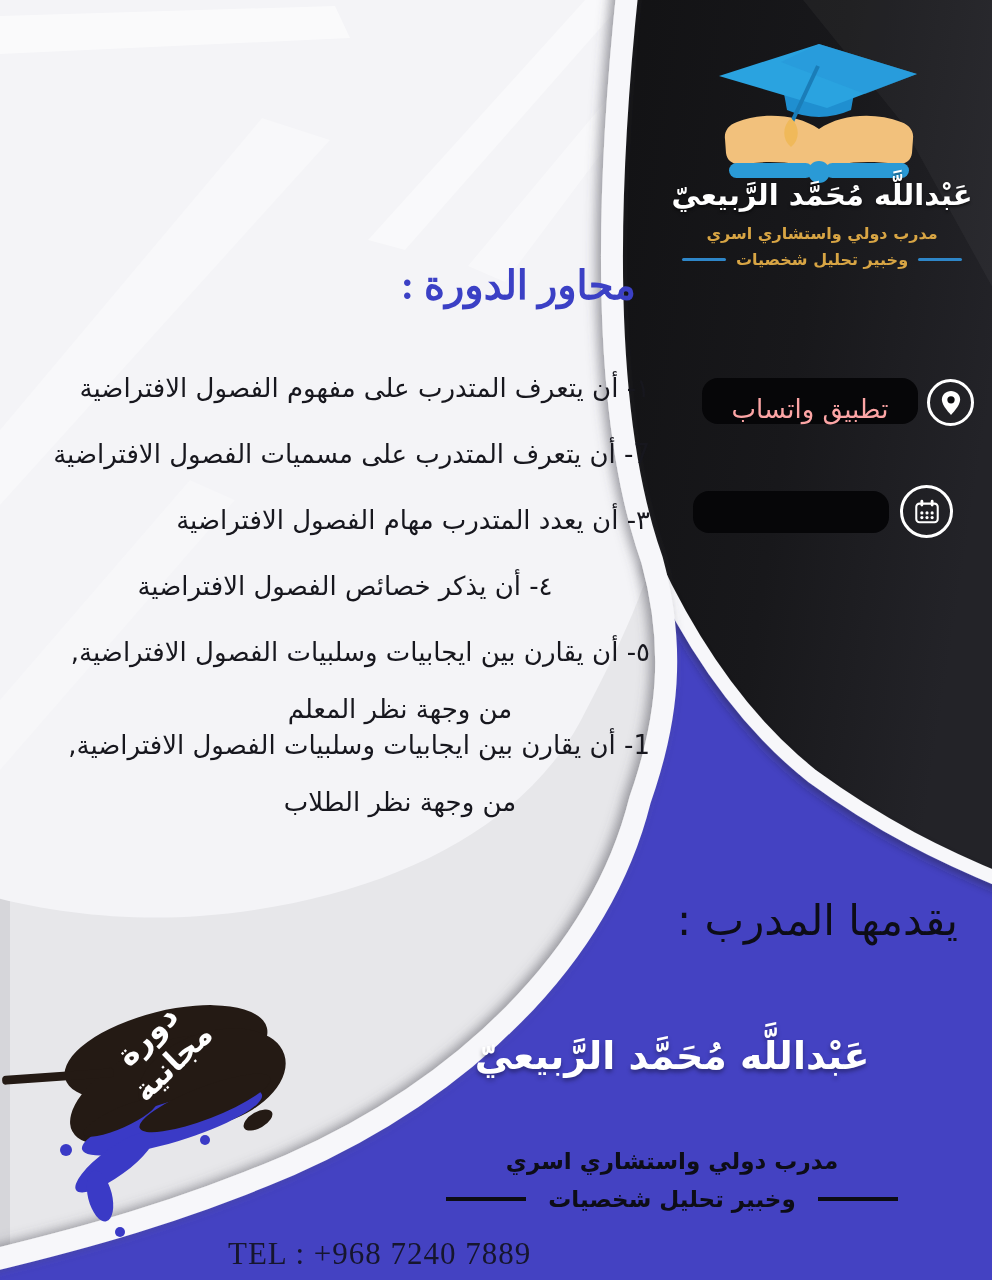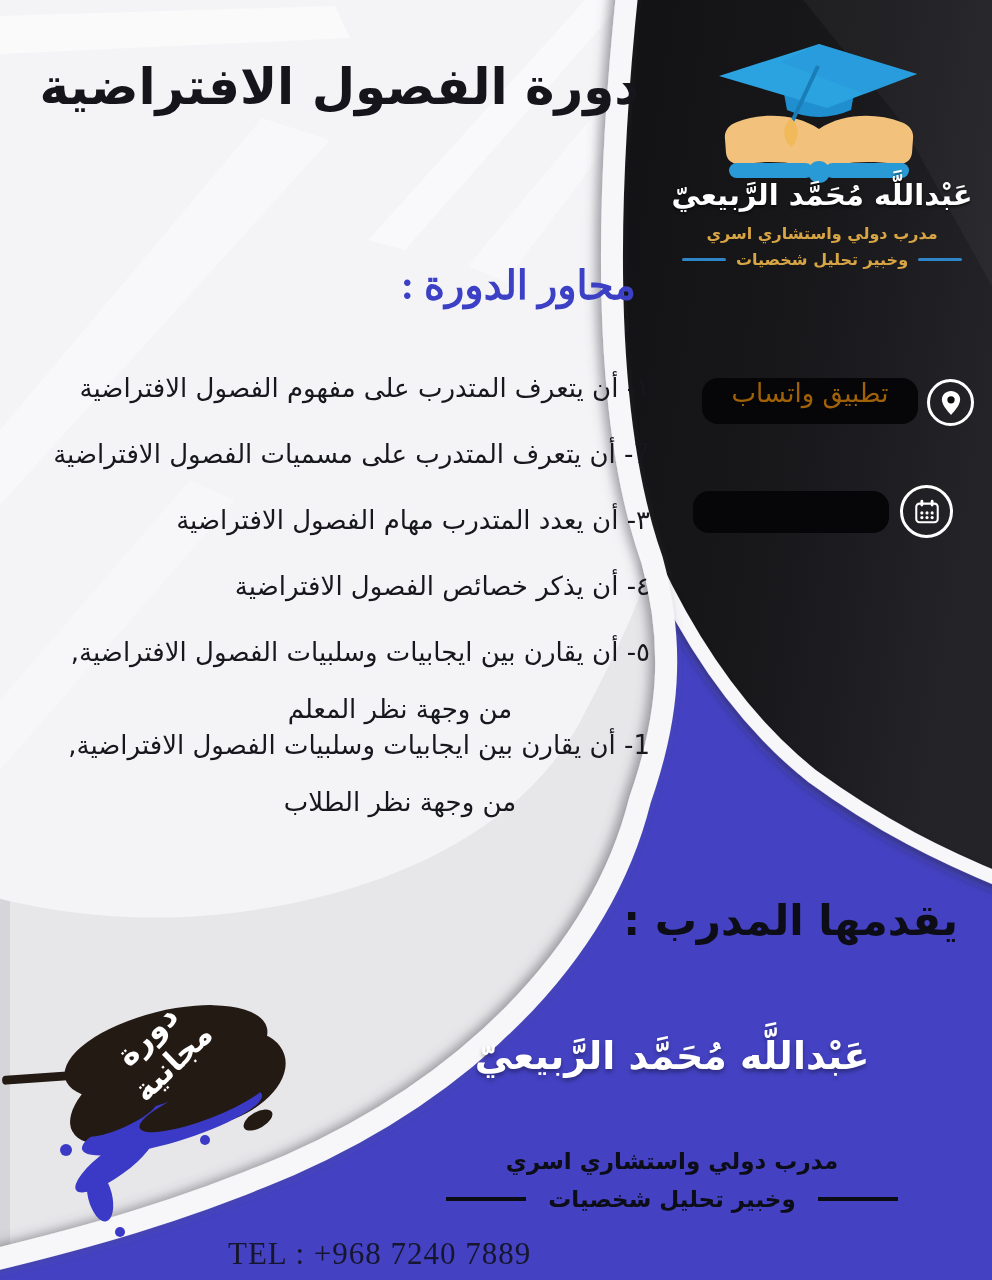--- a/index.html
+++ b/index.html
@@ -9,42 +9,42 @@
   .abs{position:absolute;}
   .rtl{direction:rtl;unicode-bidi:isolate;}
 
   .title{top:24px;right:352px;font-size:50px;font-weight:bold;color:#15151b;
     white-space:nowrap;letter-spacing:0px;}
   .topics-heading{top:262px;right:356px;font-size:40px;font-weight:bold;color:#3b40c5;font-family:Liberation Serif, serif;}
 
   .topics{top:372px;right:342px;width:610px;text-align:right;color:#17171e;
     font-size:26px;}
   .topic{line-height:33px;margin-bottom:33px;}
-  .topic.gap-before{margin-top:28px;}
+  .topic.gap-before{margin-top:28px;text-align:center;}
   .topic.has-sub{margin-bottom:3px;}
   .topic-sub{margin-top:24px;text-align:center;position:relative;right:-55px;line-height:33px;}
 
   .profile-name{top:178px;left:664px;width:316px;text-align:center;color:#ffffff;
     font-size:29px;font-weight:bold;text-shadow:0 2px 3px rgba(0,0,0,.55);white-space:nowrap;}
   .profile-role1{top:224px;left:664px;width:316px;text-align:center;color:#d8a544;
     font-size:16px;font-weight:bold;}
   .profile-role2{top:250px;left:664px;width:316px;display:flex;align-items:center;
     justify-content:center;gap:10px;color:#d8a544;font-size:16px;font-weight:bold;}
   .dash-blue{width:44px;height:3px;background:#2e86c8;border-radius:2px;}
 
-  .pill{background:#060608;border-radius:16px;color:#a16207;display:flex;
-    align-items:flex-start;justify-content:center;}
+  .pill{background:#060608;border-radius:16px;color:#fca5a5;display:flex;
+    align-items:flex-end;justify-content:center;}
   .pill.whatsapp{left:702px;top:378px;width:216px;height:46px;font-size:26px;}
   .pill.date{left:693px;top:491px;width:196px;height:42px;}
   .badge-circle{border:3.5px solid #fff;border-radius:50%;display:flex;
     align-items:center;justify-content:center;}
   .badge-circle.pin{left:927px;top:379px;width:41px;height:41px;}
   .badge-circle.cal{left:900px;top:485px;width:47px;height:47px;}
 
-  .presented{top:896px;right:34px;font-size:42px;font-weight:bold;color:#0d0d17;}
+  .presented{top:896px;right:34px;font-size:42px;font-weight:normal;color:#0d0d17;}
   .footer-name{top:1034px;right:40px;width:560px;text-align:center;color:#ffffff;
     font-size:38px;font-weight:bold;text-shadow:0 3px 4px rgba(0,0,0,.35);white-space:nowrap;}
   .footer-role1{top:1148px;right:40px;width:560px;text-align:center;color:#0d0d17;
     font-size:23px;font-weight:bold;}
   .footer-role2{top:1186px;right:40px;width:560px;display:flex;align-items:center;
     justify-content:center;gap:22px;color:#0d0d17;font-size:23px;font-weight:bold;}
   .dash-black{width:80px;height:4px;background:#0c0c14;}
   .tel{left:228px;top:1236px;font-family:"Liberation Serif","DejaVu Serif",serif;
     font-size:31px;color:#16162e;letter-spacing:1px;white-space:nowrap;}
 
@@ -164,21 +164,20 @@
           <circle cx="15" cy="16" r="1.7"></circle>
           <circle cx="20.5" cy="16" r="1.7"></circle>
         <circle cx="9.5" cy="21" r="1.7"></circle>
           <circle cx="15" cy="21" r="1.7"></circle>
           <circle cx="20.5" cy="21" r="1.7"></circle>
       </g>
     </svg>
   </div>
   <div class="abs pill date"></div>
 
-  <h1 class="abs rtl title">دورة الفصول الافتراضية</h1>
 
   <div class="abs rtl topics-heading">محاور الدورة :</div>
 
   <div class="abs rtl topics">
     <div class="topic">
       <span>١- أن يتعرف المتدرب على مفهوم الفصول الافتراضية</span>
     </div>
     <div class="topic">
       <span>7- أن يتعرف المتدرب على مسميات الفصول الافتراضية</span>
     </div>

